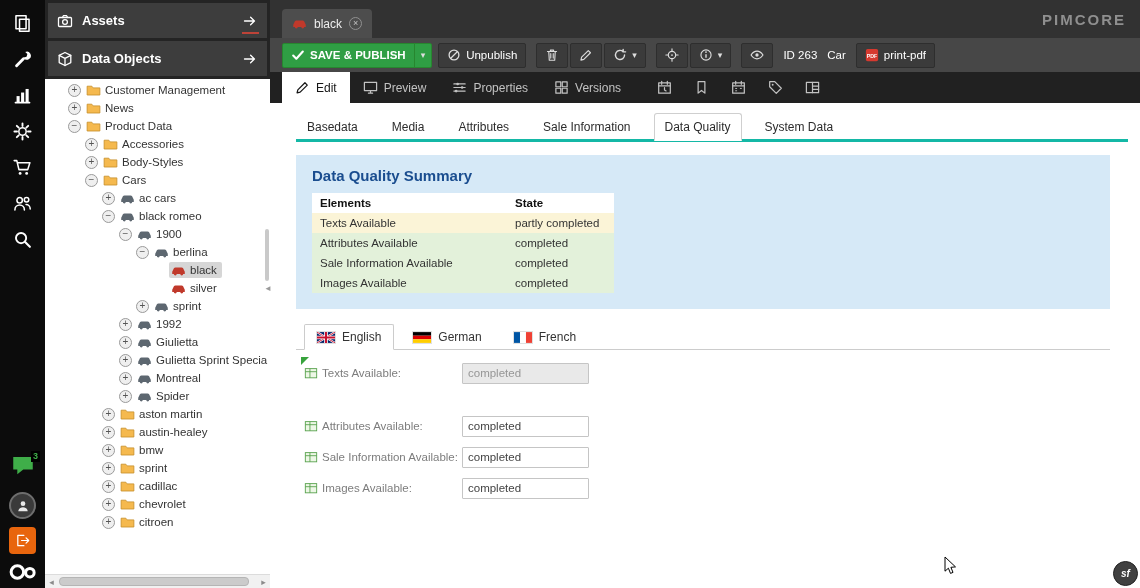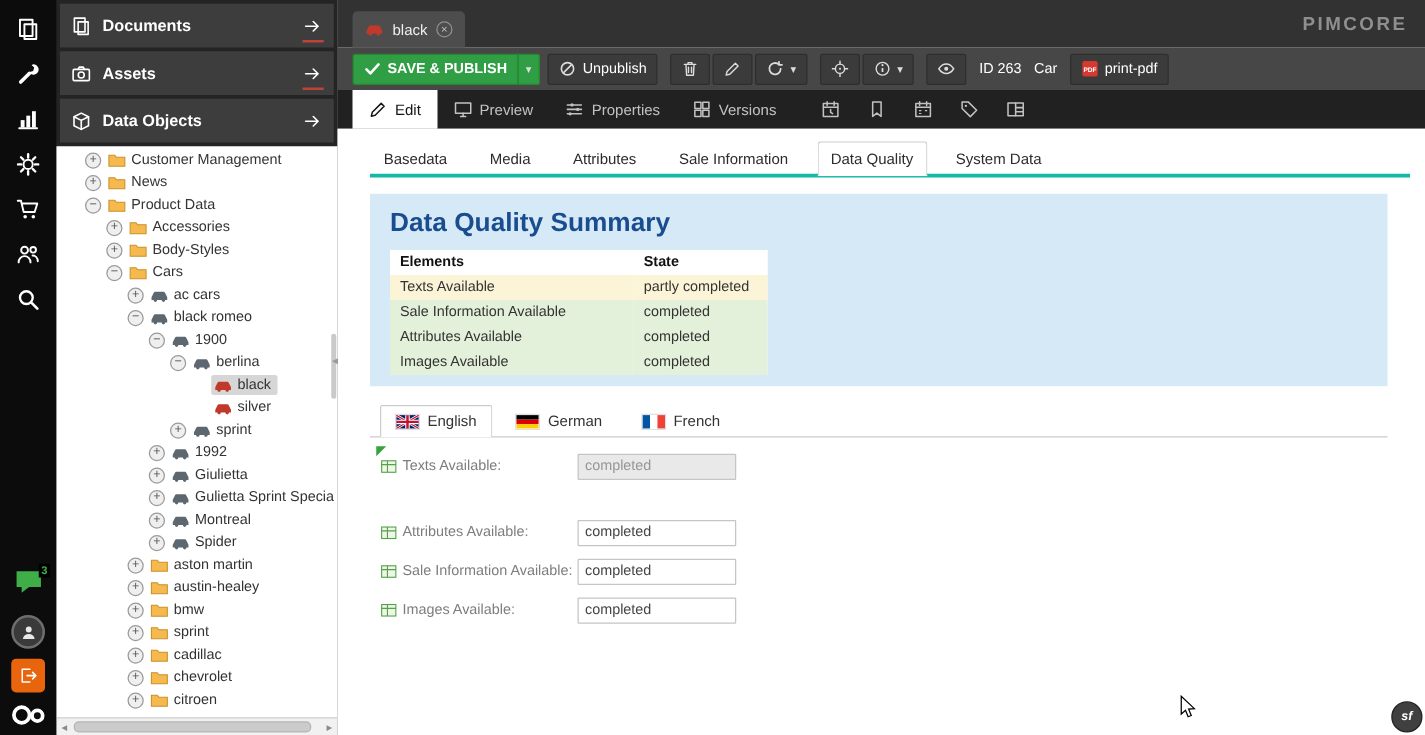--- a/index.html
+++ b/index.html
@@ -67,21 +67,21 @@
   .etab.active .ic{color:#151515}
   .etab.icon-only{padding:0 11px}
   .etab-spacer{width:12px}
 
   .content{flex:1;background:#fff;position:relative;padding:10px 12px 0 26px;overflow:hidden}
   .ctabs{display:flex;border-bottom:3px solid #14b8a6;height:29px;align-items:flex-start}
   .ctab{padding:6px 10px;margin-right:12px;font-size:12px;color:#2c2c2c;cursor:pointer;border:1px solid transparent;margin-bottom:-1px;border-radius:3px 3px 0 0;white-space:nowrap}
   .ctab.active{border-color:#cfcfcf;border-bottom-color:#fff;background:#fff}
 
   .panel{margin:13px 18px 0 0;height:154px;background:#d6e9f7;padding:12px 16px}
-  .panel-title{color:#1a4d8f;font-size:21px;font-weight:bold;margin-bottom:9px}
+  .panel-title{color:#1a4d8f;font-size:15px;font-weight:bold;margin-bottom:9px}
   .sum-table{border-collapse:collapse;font-size:11.5px;table-layout:fixed;width:302px;background:#fff}
   .sum-table th{background:#fff;text-align:left;font-weight:bold;padding:4px 8px;color:#111}
   .sum-table th:first-child{width:195px}
   .sum-table td{padding:4px 8px;color:#333}
   tr.partial td{background:#fbf4d7}
   tr.complete td{background:#e3f1da}
 
   .langtabs{display:flex;border-bottom:1px solid #ccc;margin:14px 18px 0 0;height:27px;align-items:flex-end;padding-left:8px}
   .ltab{display:flex;align-items:center;gap:7px;padding:5px 12px;margin-right:6px;font-size:12px;color:#333;cursor:pointer;border:1px solid transparent;margin-bottom:-1px;border-radius:2px 2px 0 0}
   .ltab.active{border-color:#ccc;border-bottom-color:#fff;background:#fff}
@@ -203,35 +203,20 @@
               <circle cx="7.5" cy="8" r="5" fill="none" stroke="currentColor" stroke-width="2.4"></circle>
               <circle cx="17.5" cy="8.5" r="3.4" fill="none" stroke="currentColor" stroke-width="2.4"></circle>
             </svg>
           </span>
       </div>
     </div>
   </div>
 
   <div class="sidebar">
     <div id="acc-headers">
-        <div class="acc-header">
-          <span class="ic">
-            <svg xmlns="http://www.w3.org/2000/svg" viewBox="0 0 16 16">
-              <rect x="2.5" y="1.5" width="8.5" height="11" fill="none" stroke="currentColor" stroke-width="1.3" stroke-linecap="round" stroke-linejoin="round"></rect>
-              <path d="M5.5 4.5h8v10h-8z" fill="none" stroke="currentColor" stroke-width="1.3" stroke-linecap="round" stroke-linejoin="round"></path>
-            </svg>
-          </span>
-          <span>Documents</span>
-          <span class="ic acc-arrow">
-            <svg xmlns="http://www.w3.org/2000/svg" viewBox="0 0 16 16">
-              <path d="M2.5 8h10M8.6 4.2L12.4 8l-3.8 3.8" fill="none" stroke="currentColor" stroke-width="1.3" stroke-linecap="round" stroke-linejoin="round"></path>
-            </svg>
-          </span>
-          <span class="red-mark"></span>
-        </div>
         <div class="acc-header">
           <span class="ic">
             <svg xmlns="http://www.w3.org/2000/svg" viewBox="0 0 16 16">
               <path d="M5.4 4.5l1-1.8h3.2l1 1.8" fill="none" stroke="currentColor" stroke-width="1.3" stroke-linecap="round" stroke-linejoin="round"></path>
               <rect x="1.5" y="4.5" width="13" height="9" rx="1" fill="none" stroke="currentColor" stroke-width="1.3" stroke-linecap="round" stroke-linejoin="round"></rect>
               <circle cx="8" cy="9" r="2.4" fill="none" stroke="currentColor" stroke-width="1.3" stroke-linecap="round" stroke-linejoin="round"></circle>
             </svg>
           </span>
           <span>Assets</span>
           <span class="ic acc-arrow">
@@ -742,25 +727,25 @@
                 <th>Elements</th>
                 <th>State</th>
               </tr>
             </thead>
             <tbody>
               <tr class="partial">
                 <td>Texts Available</td>
                 <td>partly completed</td>
               </tr>
               <tr class="complete">
-                <td>Sale Information Available</td>
+                <td>Attributes Available</td>
                 <td>completed</td>
               </tr>
               <tr class="complete">
-                <td>Attributes Available</td>
+                <td>Sale Information Available</td>
                 <td>completed</td>
               </tr>
               <tr class="complete">
                 <td>Images Available</td>
                 <td>completed</td>
               </tr>
             </tbody>
           </table>
       </div>
 

